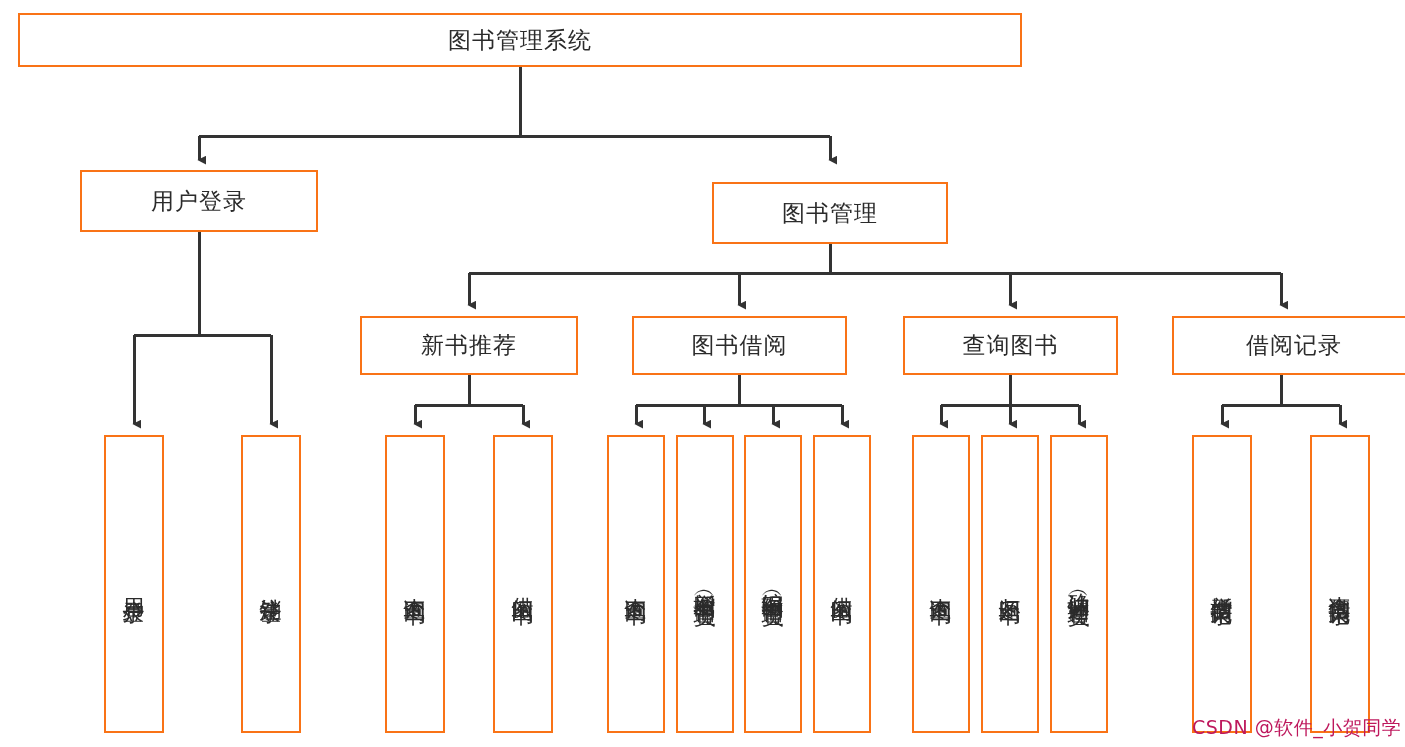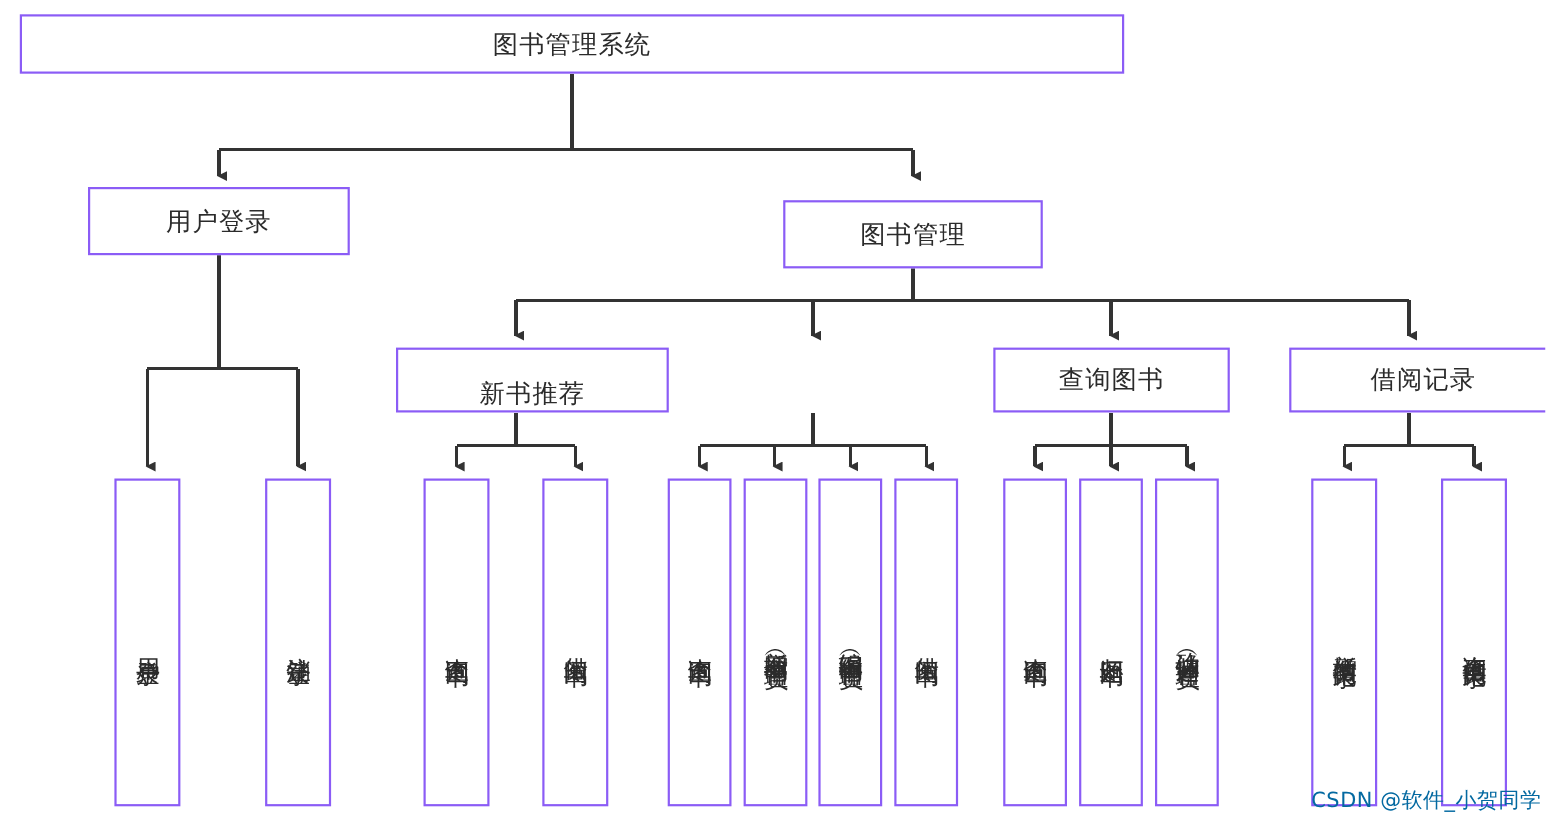--- a/index.html
+++ b/index.html
@@ -22,21 +22,21 @@
     left: 0;
     top: 0;
     width: 1405px;
     height: 747px;
     pointer-events: none;
   }
   .node {
     position: absolute;
     box-sizing: border-box;
     background: #ffffff;
-    border: 2px solid #8b5cf6;
+    border: 2px solid #f97316;
     display: flex;
     align-items: center;
     justify-content: center;
     color: #2b2b2b;
   }
   .node.h {
     font-size: 23px;
     letter-spacing: 1px;
   }
   .node.v {
@@ -49,21 +49,21 @@
     padding-bottom: 4px;
   }
   .node.v .vtxt {
     writing-mode: vertical-rl;
     text-orientation: upright;
     white-space: nowrap;
   }
   .watermark {
     position: absolute;
     font-size: 19px;
-    color: #0369a1;
+    color: #be185d;
     white-space: nowrap;
     letter-spacing: 0.5px;
     font-family: "DejaVu Sans", "Liberation Sans", sans-serif;
   }
 </style>
 </head>
 <body>
 
 <div id="canvas">
 
@@ -122,22 +122,25 @@
     <span>图书管理系统</span>
   </div>
 
   <div class="node h" style="left:80px; top:170px; width:238px; height:62px;">
     <span>用户登录</span>
   </div>
   <div class="node h" style="left:712px; top:170px; width:236px; height:62px;margin-top:12px;">
     <span>图书管理</span>
   </div>
 
-  <div class="node h" style="left:360px; top:316px; width:248px; height:59px;align-items:flex-end;">
+  <div class="node h" style="left:360px; top:316px; width:218px; height:59px;">
     <span>新书推荐</span>
+  </div>
+  <div class="node h" style="left:632px; top:316px; width:215px; height:59px;">
+    <span>图书借阅</span>
   </div>
   <div class="node h" style="left:903px; top:316px; width:215px; height:59px;">
     <span>查询图书</span>
   </div>
   <div class="node h" style="left:1172px; top:316px; width:244px; height:59px;">
     <span>借阅记录</span>
   </div>
 
   <div class="node v" style="left:104px; top:435px; width:60px; height:298px;">
     <span class="vtxt">用户登录</span>

